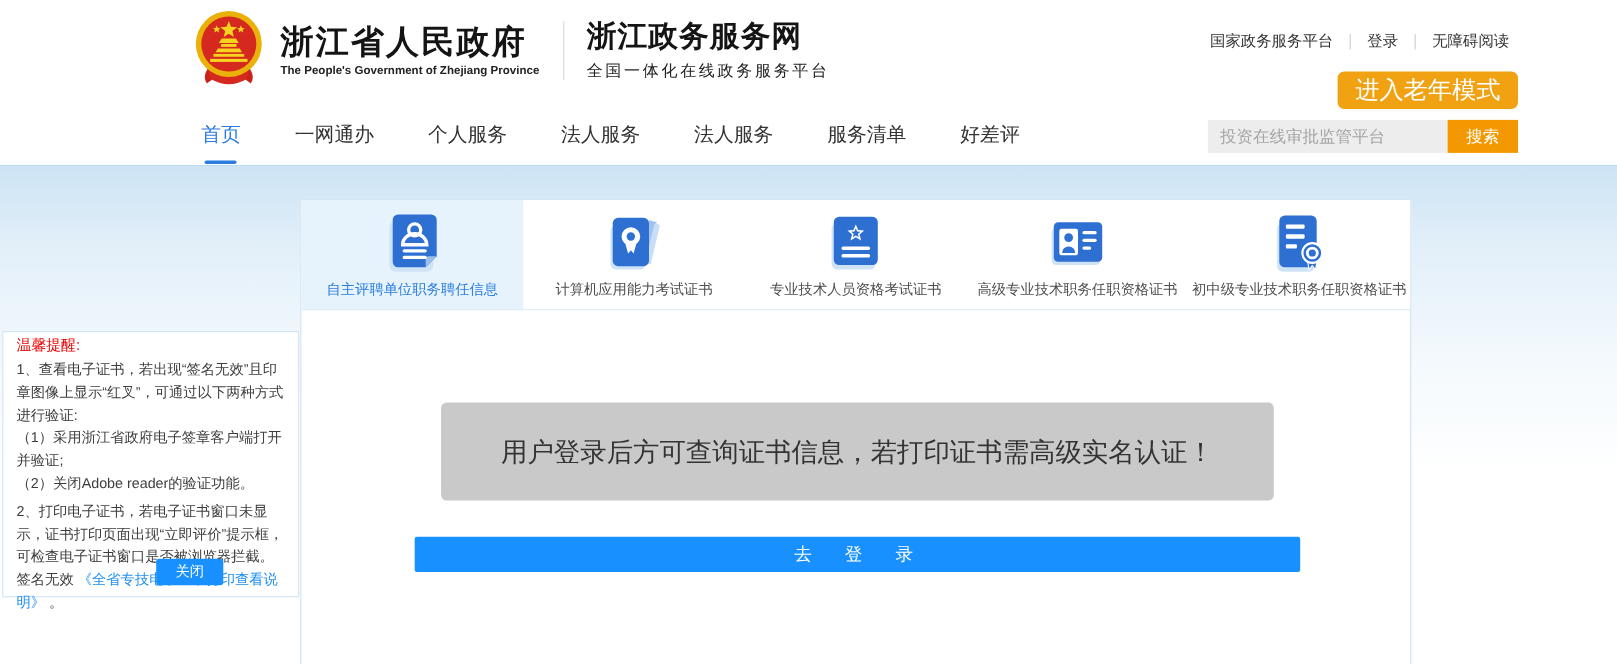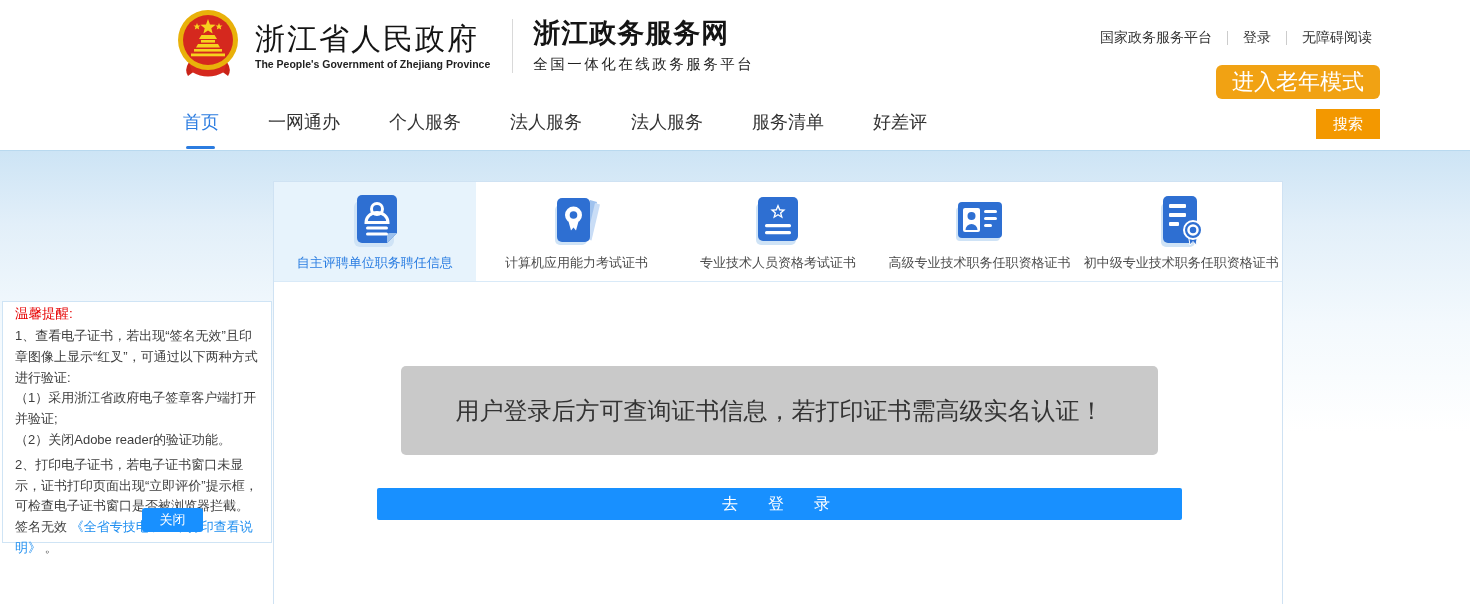--- a/index.html
+++ b/index.html
@@ -4,21 +4,21 @@
 <style>
   * { margin:0; padding:0; box-sizing:border-box; }
   body { font-family:"Liberation Sans","DejaVu Sans",sans-serif; background:#fff; }
   .page { position:relative; width:1470px; height:604px; overflow:hidden; background:#fff; }
 
   
   .site-header { position:absolute; top:0; left:0; width:1470px; height:150px; background:#fff; z-index:2; }
   .logo-row { position:absolute; left:175px; top:9px; display:flex; align-items:center; }
   .emblem { width:66px; height:74px; }
   .gov-block { margin-left:14px; }
-  .gov-title { font-size:30px; font-weight:normal; color:#141414; letter-spacing:2px; font-family:"Liberation Serif","DejaVu Serif",serif; line-height:1.15; }
+  .gov-title { font-size:30px; font-weight:bold; color:#141414; letter-spacing:2px; font-family:"Liberation Serif","DejaVu Serif",serif; line-height:1.15; }
   .gov-sub { font-size:10.5px; font-weight:bold; color:#222; margin-top:2px; }
   .v-divider { width:1px; height:54px; background:#d9d9d9; margin:0 20px 0 22px; }
   .portal-title { font-size:27px; font-weight:bold; color:#141414; letter-spacing:1px; line-height:1.15; }
   .portal-sub { font-size:14.5px; color:#222; letter-spacing:2.5px; margin-top:5px; }
 
   .top-links { position:absolute; top:29px; right:98px; display:flex; align-items:center; font-size:14px; color:#333; }
   .top-link { cursor:pointer; white-space:nowrap; }
   .top-sep { width:1px; height:14px; background:#ccc; margin:0 15px; }
 
   .elder-mode { position:absolute; top:65px; right:90px; height:34px; padding:0 16px; background:#f1a213; color:#fff; font-size:22px; border:none; border-radius:6px; cursor:pointer; font-family:inherit; }
@@ -107,20 +107,21 @@
       <div class="nav-item active">首页</div>
       <div class="nav-item">一网通办</div>
       <div class="nav-item">个人服务</div>
       <div class="nav-item">法人服务</div>
       <div class="nav-item">法人服务</div>
       <div class="nav-item">服务清单</div>
       <div class="nav-item">好差评</div>
     </nav>
 
     <div class="search-bar">
+      <input class="search-input" placeholder="投资在线审批监管平台" style="">
       <button class="search-btn">搜索</button>
     </div>
   </header>
 
   <div class="main-area">
 
     <div class="content-card">
 
       <div class="tab-row">
 

